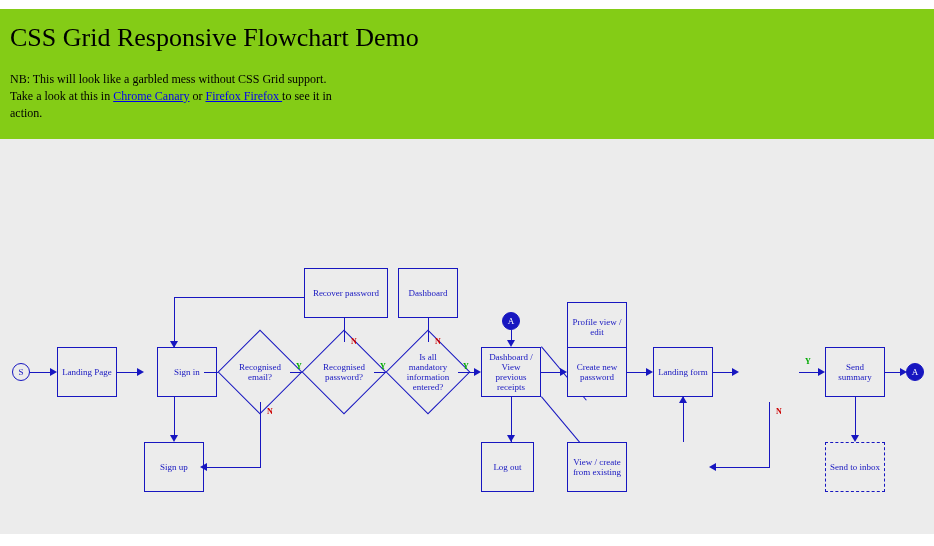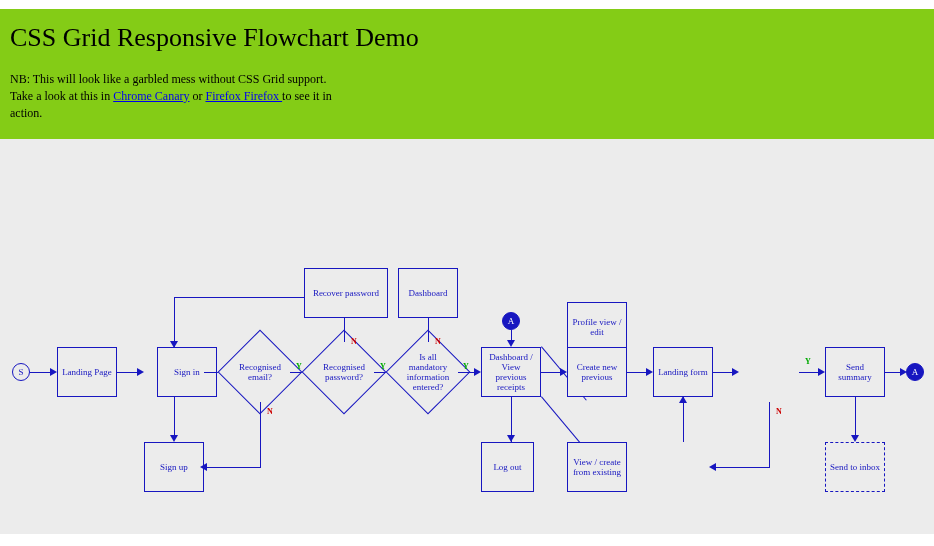--- a/index.html
+++ b/index.html
@@ -115,21 +115,21 @@
     <div class="node" style="left:469px;top:245px;width:53px;height:50px;">Log out</div>
 
     <div class="diag" style="left:529px;top:150px;height:70px;transform:rotate(-40deg);"></div>
     <div class="node" style="left:555px;top:71px;width:60px;height:50px;margin-top:34px;">Profile view / edit</div>
 
     <div class="diag" style="left:529px;top:200px;height:60px;transform:rotate(-40deg);"></div>
     <div class="node" style="left:555px;top:245px;width:60px;height:50px;">View / create from existing</div>
 
     <div class="line" style="left:529px;top:175px;width:22px;height:1px;"></div>
     <div class="arr r" style="left:548px;top:171px;"></div>
-    <div class="node" style="left:555px;top:150px;width:60px;height:50px;">Create new previous</div>
+    <div class="node" style="left:555px;top:150px;width:60px;height:50px;">Create new password</div>
 
     <div class="line" style="left:615px;top:175px;width:22px;height:1px;"></div>
     <div class="arr r" style="left:634px;top:171px;"></div>
     <div class="node" style="left:641px;top:150px;width:60px;height:50px;">Landing form</div>
 
     <div class="line" style="left:671px;top:200px;width:1px;height:45px;"></div>
     <div class="arr d" style="left:667px;top:199px;transform:rotate(180deg);"></div>
 
     <div class="line" style="left:701px;top:175px;width:22px;height:1px;"></div>
     <div class="arr r" style="left:720px;top:171px;"></div>

